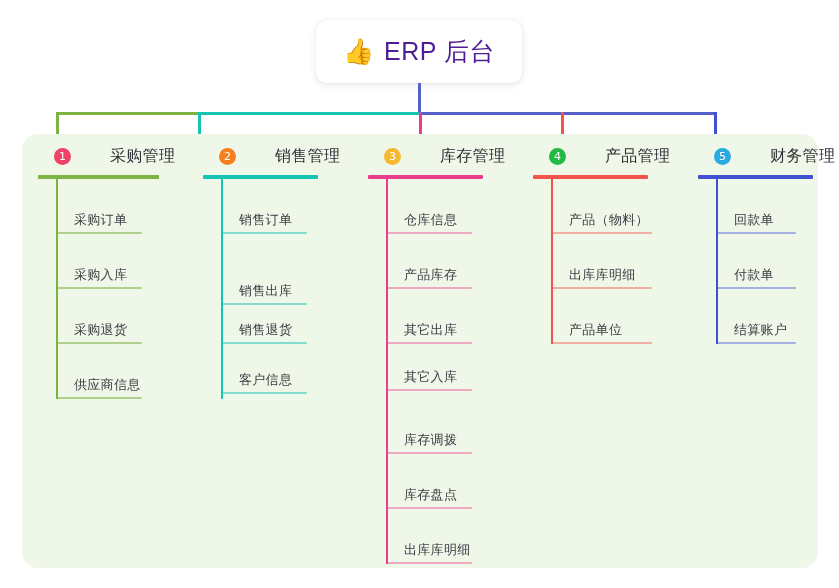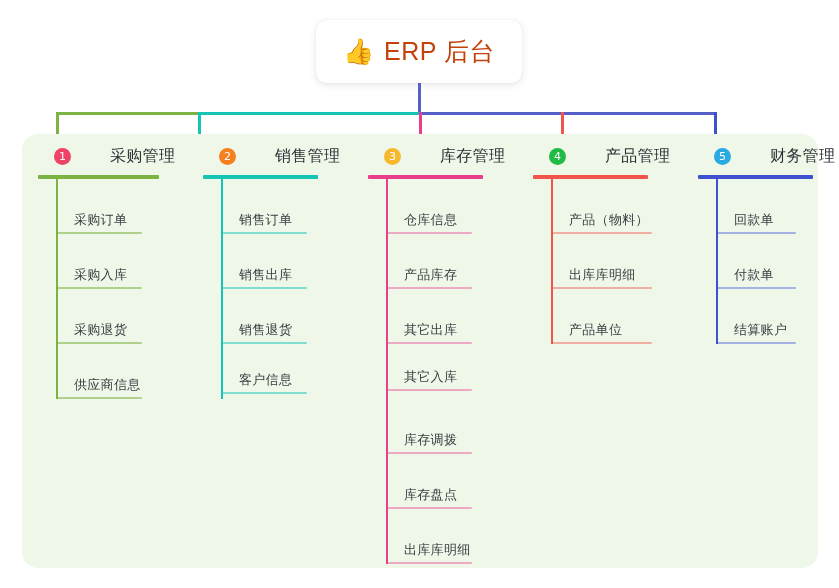--- a/index.html
+++ b/index.html
@@ -32,21 +32,21 @@
     gap: 10px;
     box-sizing: border-box;
   }
   #root-node .root-emoji {
     font-size: 25px;
     line-height: 1;
     color: #F2B53B;
   }
   #root-node .root-title {
     font-size: 25px;
-    color: #c2410c;
+    color: #4c1d95;
     letter-spacing: 0.5px;
     white-space: nowrap;
   }
 
   
   .conn {
     position: absolute;
   }
 
   
@@ -177,21 +177,21 @@
       <div class="col-header">
         <span class="badge" style="background: rgb(245, 128, 32);">2</span>
         <span class="col-title">销售管理</span>
       </div>
       <div class="header-rule" style="width: 115px; background: rgb(22, 196, 180);"></div>
       <div class="spine" style="background: rgb(22, 196, 180); height: 220px;"></div>
       <div class="leaf" style="top: 35px; width: 106px; height: 55px;">
         <span class="leaf-label">销售订单</span>
         <div class="leaf-rule" style="width: 86px; background: rgba(22, 196, 180, 0.5);"></div>
       </div>
-      <div class="leaf" style="top: 90px; width: 106px; height: 55px;">
+      <div class="leaf" style="top: 106px; width: 106px; height: 55px;">
         <span class="leaf-label">销售出库</span>
         <div class="leaf-rule" style="width: 86px; background: rgba(22, 196, 180, 0.5);"></div>
       </div>
       <div class="leaf" style="top: 145px; width: 106px; height: 55px;">
         <span class="leaf-label">销售退货</span>
         <div class="leaf-rule" style="width: 86px; background: rgba(22, 196, 180, 0.5);"></div>
       </div>
       <div class="leaf" style="top: 195px; width: 106px; height: 55px;">
         <span class="leaf-label">客户信息</span>
         <div class="leaf-rule" style="width: 86px; background: rgba(22, 196, 180, 0.5);"></div>

